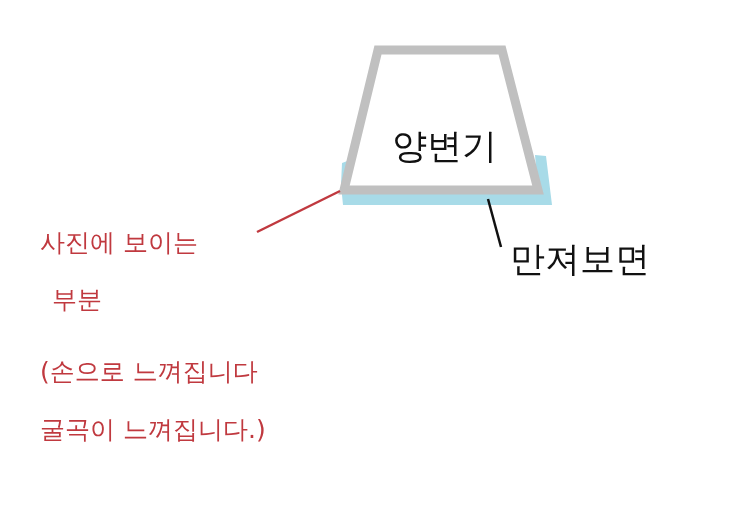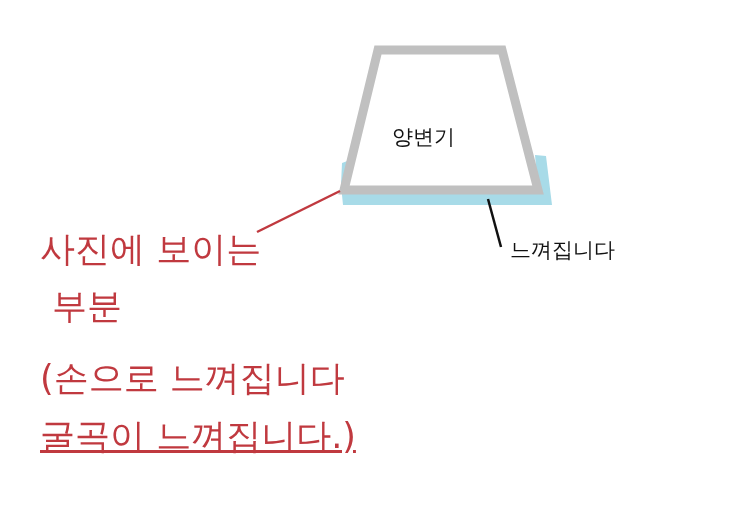--- a/index.html
+++ b/index.html
@@ -2,38 +2,38 @@
 <html><head>
   <meta charset="utf-8">
   <style>
     html, body { margin: 0; padding: 0; }
     body {
       width: 750px; height: 508px; background: #ffffff; position: relative; overflow: hidden;
       font-family: "DejaVu Sans", sans-serif;
     }
     svg.canvas { position: absolute; left: 0; top: 0; }
     .label { position: absolute; white-space: nowrap; }
-    .red { color: #c0393f; font-size: 35px; }
-    .black { color: #111111; font-size: 21px; }
+    .red { color: #c0393f; font-size: 25px; }
+    .black { color: #111111; font-size: 35px; }
   </style>
 </head>
 <body>
 
 <svg class="canvas" width="750" height="508" viewBox="0 0 750 508">
 
   <polygon points="342,163 350,160 348,190 538,190 535,155 546,156 552,205 343,205 341,185" fill="#a8dbe8"></polygon>
 
   <polygon points="378,50 502,50 538,190 344,190" fill="#ffffff" stroke="#c0c0c0" stroke-width="9" stroke-linejoin="miter"></polygon>
 
   <line x1="257" y1="232" x2="340" y2="191" stroke="#c0393f" stroke-width="2.5"></line>
 
   <line x1="488" y1="199" x2="501" y2="247" stroke="#111111" stroke-width="2.5"></line>
 </svg>
 
 <div class="label black" style="left:392px; top:123px;">양변기</div>
 
-<div class="label black" style="left:510px; top:236px;">느껴집니다</div>
+<div class="label black" style="left:510px; top:236px;">만져보면</div>
 
 <div class="label red" style="left:40px; top:226px;">사진에 보이는</div>
 <div class="label red" style="left:52px; top:283px;">부분</div>
 
 <div class="label red" style="left:40px; top:355px;">(손으로 느껴집니다</div>
-<div class="label red" style="left:40px; top:413px;text-decoration:underline;">굴곡이 느껴집니다.)</div>
+<div class="label red" style="left:40px; top:413px;">굴곡이 느껴집니다.)</div>
 
 </body></html>

